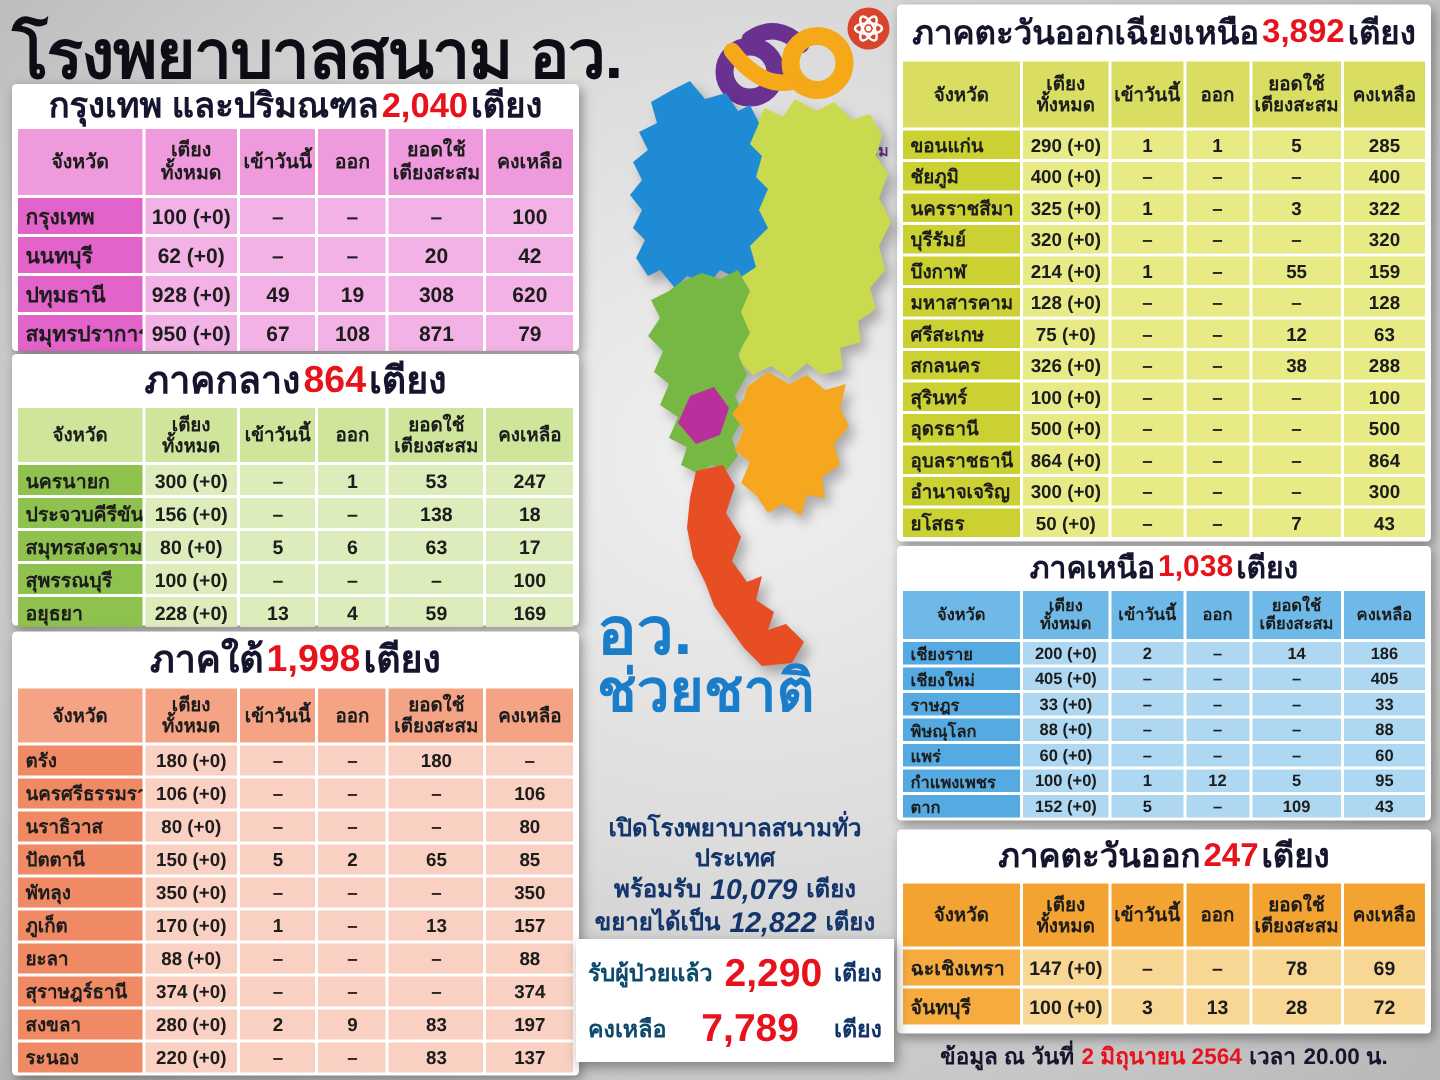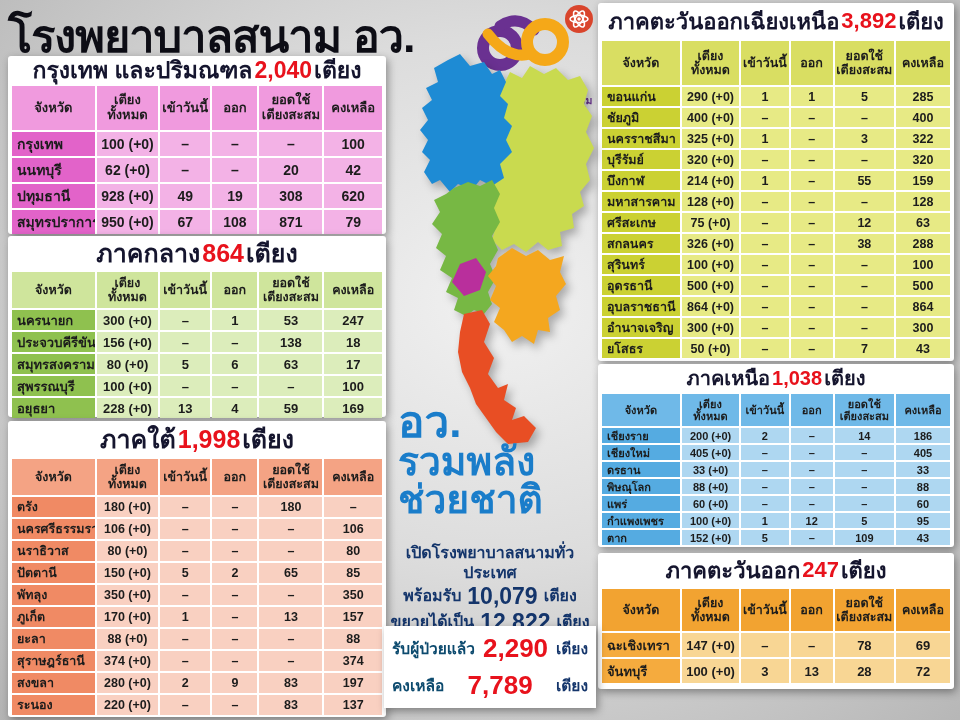--- a/index.html
+++ b/index.html
@@ -58,21 +58,21 @@
   #slogan{position:absolute;left:398px;top:400px;width:194px;text-align:left;
           color:#1a7dca;font-weight:800;line-height:.98;}
   #slogan .s1{font-size:44px;}
   #slogan .s2{font-size:39px;}
   #slogan .s3{font-size:39px;}
 
   #capacity{position:absolute;left:383px;top:543px;width:214px;text-align:center;
             color:#14356b;font-weight:800;}
   #capacity .cap1{font-size:16px;line-height:1.25;}
   #capacity .cap-line{font-size:16px;line-height:1.15;display:flex;align-items:center;justify-content:center;gap:6px;}
-  #capacity .big{font-size:23px;}
+  #capacity .big{font-size:19px;font-style:italic;}
 
   #summary-box{position:absolute;left:384px;top:626px;width:212px;height:82px;background:#fff;
                box-shadow:2px 3px 8px rgba(0,0,0,.38);box-sizing:border-box;padding:4px 8px;
                display:flex;flex-direction:column;justify-content:space-around;}
   .sum-row{display:flex;align-items:center;justify-content:space-between;}
   .sum-row .lbl{font-size:15.5px;font-weight:800;color:#0c4a6e;}
   .sum-row .val{font-size:26px;font-weight:800;color:#e8121c;}
   .sum-row .unit{font-size:15.5px;font-weight:800;color:#14356b;}
 
   #footer{position:absolute;left:598px;top:692px;width:356px;text-align:center;
@@ -449,21 +449,21 @@
         </div>
         <div class="trow">
           <div class="tcell c0">เชียงใหม่</div>
           <div class="tcell c1">405 (+0)</div>
           <div class="tcell c2">–</div>
           <div class="tcell c3">–</div>
           <div class="tcell c4">–</div>
           <div class="tcell c5">405</div>
         </div>
         <div class="trow">
-          <div class="tcell c0">ดรธาน</div>
+          <div class="tcell c0">ราษฎร</div>
           <div class="tcell c1">33 (+0)</div>
           <div class="tcell c2">–</div>
           <div class="tcell c3">–</div>
           <div class="tcell c4">–</div>
           <div class="tcell c5">33</div>
         </div>
         <div class="trow">
           <div class="tcell c0">พิษณุโลก</div>
           <div class="tcell c1">88 (+0)</div>
           <div class="tcell c2">–</div>
@@ -557,21 +557,20 @@
     <path d="M88,52 L100,30 114,36 122,20 134,26 142,14 156,22 168,16 180,28 192,24 200,38 196,52 204,64 198,80 206,96 198,112 202,128 192,140 196,154 184,162 186,176 172,180 174,194 160,198 150,190 138,200 126,192 114,198 104,188 108,174 98,168 104,154 94,146 100,132 92,122 98,108 90,98 96,84 86,74 92,62 Z" fill="#c9da4f"></path>
     <path d="M60,8 L72,2 82,14 96,10 104,22 112,18 118,30 112,44 120,52 116,66 124,74 118,88 124,100 112,112 116,126 104,134 92,128 84,138 70,132 62,140 52,128 44,132 36,120 42,108 34,100 40,88 32,78 40,68 34,56 44,48 38,36 50,30 46,16 Z" fill="#1e8bd4"></path>
     <path d="M66,136 L80,130 92,134 104,128 112,142 106,156 112,170 104,184 110,198 102,212 108,226 100,240 104,252 96,262 86,258 78,264 66,258 70,246 58,240 64,226 52,218 58,204 48,196 54,182 44,172 52,160 46,148 58,142 Z" fill="#77b844"></path>
     <path d="M110,206 L124,196 138,204 150,198 162,208 176,204 172,220 178,232 168,244 172,258 160,266 162,280 150,278 146,292 134,284 124,290 116,278 106,270 112,256 102,248 108,234 100,224 108,214 Z" fill="#f4a71f"></path>
     <path d="M72,212 L88,206 98,220 92,238 76,244 64,230 Z" fill="#b92f9c"></path>
     <path d="M76,262 L94,258 102,272 96,290 106,306 100,322 110,336 120,332 116,348 128,356 124,368 136,364 148,376 140,390 120,392 108,380 98,366 88,352 82,336 74,320 70,300 72,280 Z" fill="#e84e24"></path>
   </svg>
 
   <div id="slogan">
     <div class="s1">อว.</div>
-    <div class="s2">รวมพลัง</div>
     <div class="s3">ช่วยชาติ</div>
   </div>
 
   <div id="capacity">
     <div class="cap1">เปิดโรงพยาบาลสนามทั่วประเทศ</div>
     <div class="cap-line">
       <span>พร้อมรับ</span>
       <span class="big">10,079</span>
       <span>เตียง</span>
     </div>
@@ -588,14 +587,20 @@
       <span class="val">2,290</span>
       <span class="unit">เตียง</span>
     </div>
     <div class="sum-row">
       <span class="lbl">คงเหลือ</span>
       <span class="val">7,789</span>
       <span class="unit">เตียง</span>
     </div>
   </div>
 
+  <div id="footer">
+    <span>ข้อมูล ณ วันที่</span>
+    <span class="date">2 มิถุนายน 2564</span>
+    <span>เวลา</span>
+    <span>20.00 น.</span>
+  </div>
 
 </div>
 
 </body></html>

